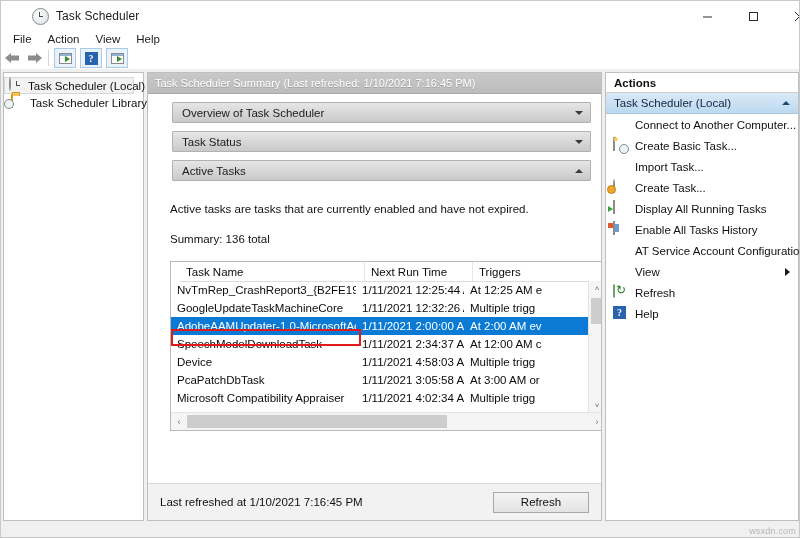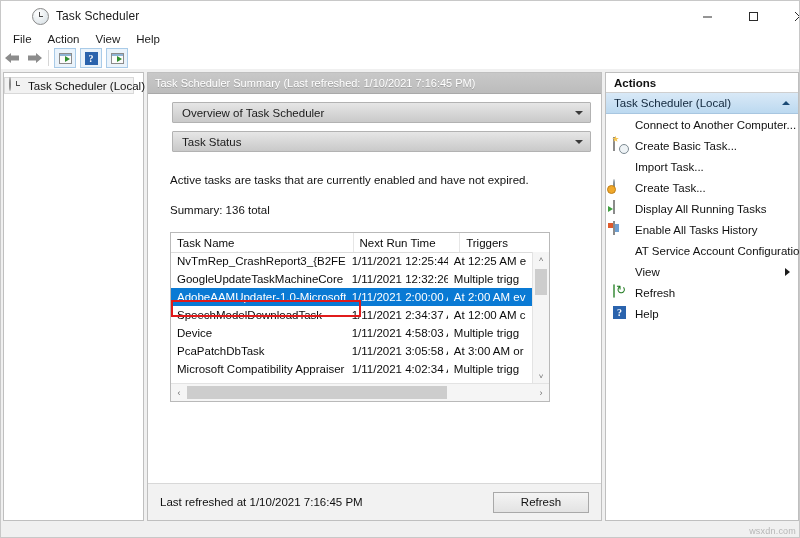--- a/index.html
+++ b/index.html
@@ -136,23 +136,23 @@
   .chev { width:0;height:0; border-left:4px solid transparent; border-right:4px solid transparent; }
   .chev.down { border-top:4px solid #3a3a3a; }
   .chev.up { border-bottom:4px solid #3a3a3a; }
 
   .active-body { padding:2px 10px 0 22px; }
   .desc-line { font-size:11.5px; color:#111; margin:12px 0 0 0; }
   .sum-line { font-size:11.5px; color:#111; margin:18px 0 0 0; }
 
   
   .tbl-wrap {
-    margin:16px 0 0 0; width:380px; height:170px;
+    margin:16px 0 0 0; width:436px; height:170px;
     border:1px solid #b9b9b9; box-sizing:border-box; background:#fff;
-    position:relative; overflow:hidden;
+    position:relative; overflow:hidden;padding-left:9px;
   }
   .tbl-head {
     height:19px; display:flex; border-bottom:1px solid #dcdcdc;
     background:#ffffff; font-size:11.5px; color:#0b0b0b;
   }
   .th { display:flex; align-items:center; padding-left:6px; box-sizing:border-box;
         border-right:1px solid #e6e6e6; overflow:hidden; white-space:nowrap;}
   .th.c1 { width:185px; }
   .th.c2 { width:108px; }
   .th.c3 { width:90px; border-right:none;}
@@ -319,33 +319,44 @@
   </div>
 
   <div class="body-area">
 
     <div class="tree-pane">
       <div class="tree-row selected">
         <span class="tree-expander"></span>
         <span class="tree-ic"><span class="clock-ic"></span></span>
         <span class="tree-label">Task Scheduler (Local)</span>
       </div>
+      <div class="tree-row">
+        <span class="tree-expander">›</span>
+        <span class="tree-ic">
+          <span class="folder-ic"><span class="folder-clock"></span></span>
+        </span>
+        <span class="tree-label">Task Scheduler Library</span>
+      </div>
     </div>
 
     <div class="center-pane">
       <div class="summary-header">Task Scheduler Summary (Last refreshed: 1/10/2021 7:16:45 PM)</div>
 
       <div class="sections">
         <div class="sec-header">
           <span>Overview of Task Scheduler</span>
           <span class="chev down"></span>
         </div>
         <div class="sec-header">
           <span>Task Status</span>
           <span class="chev down"></span>
+        </div>
+        <div class="sec-header">
+          <span>Active Tasks</span>
+          <span class="chev up"></span>
         </div>
       </div>
 
       <div class="active-body">
         <div class="desc-line">Active tasks are tasks that are currently enabled and have not expired.</div>
         <div class="sum-line">Summary: 136 total</div>
 
         <div class="tbl-wrap">
           <div class="tbl-head">
             <div class="th c1">Task Name</div>

